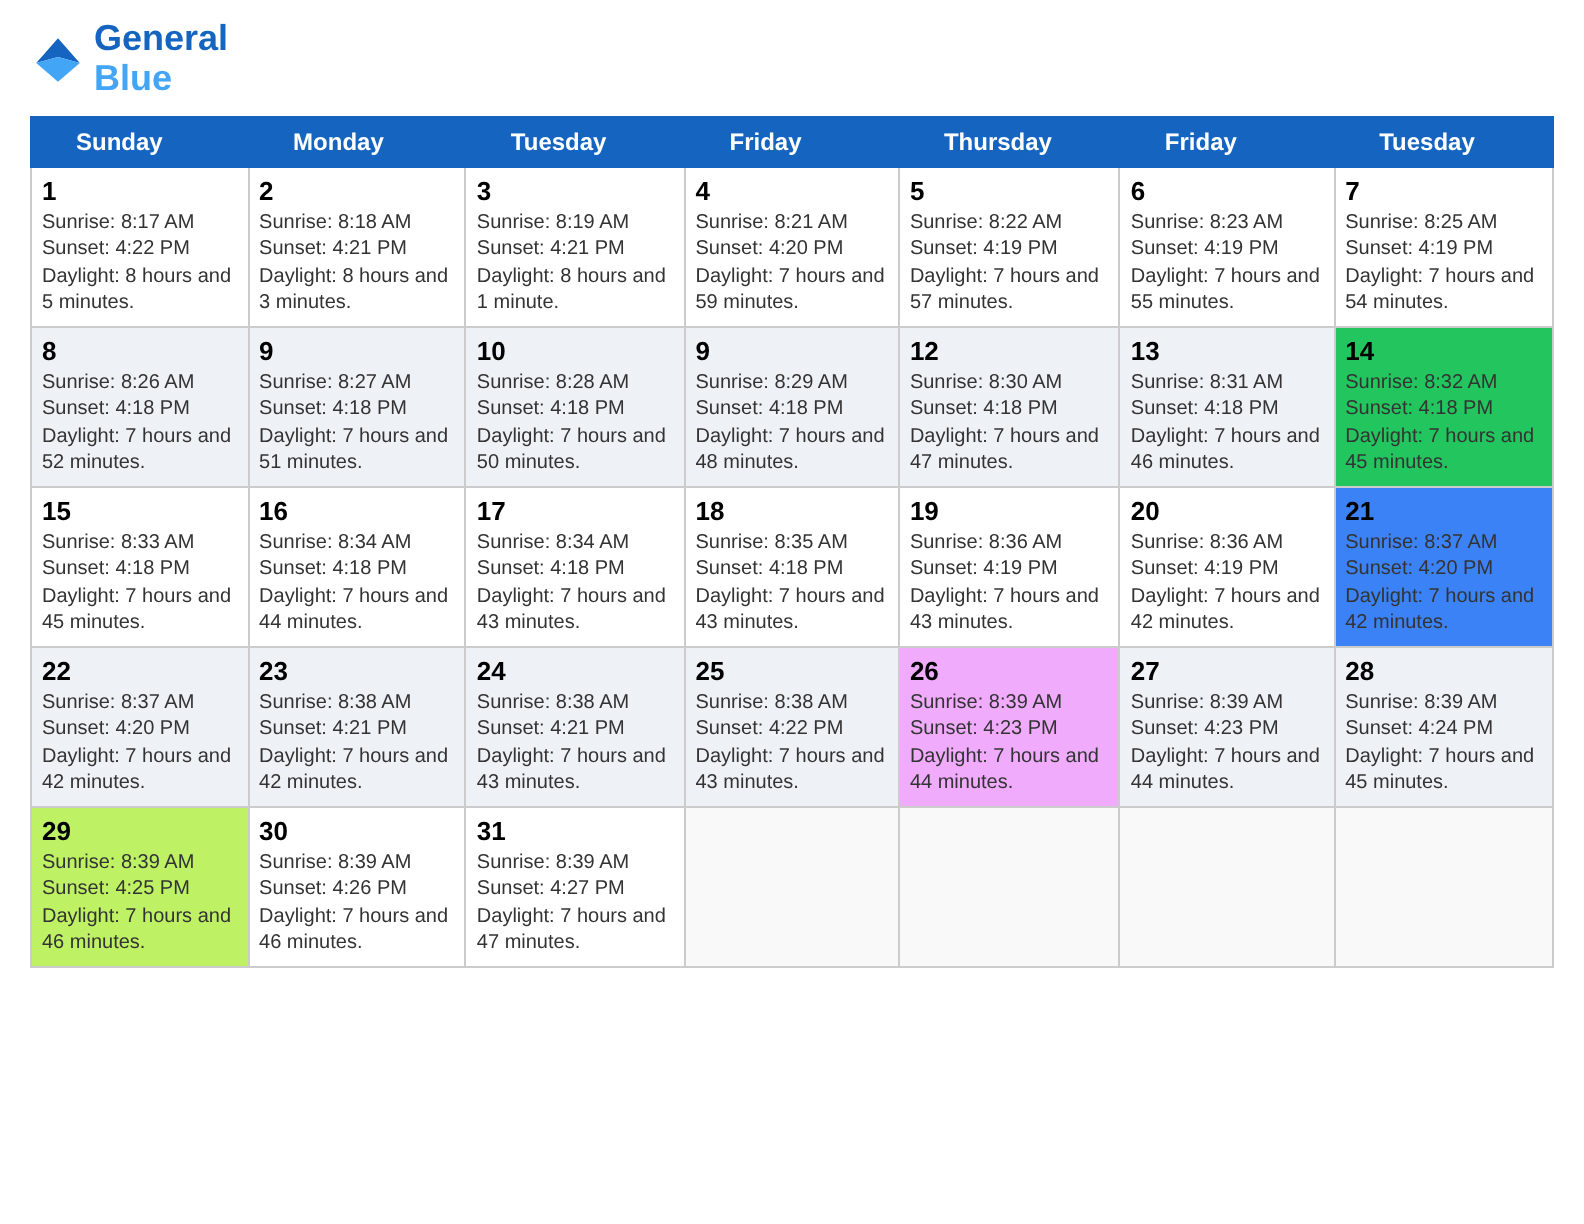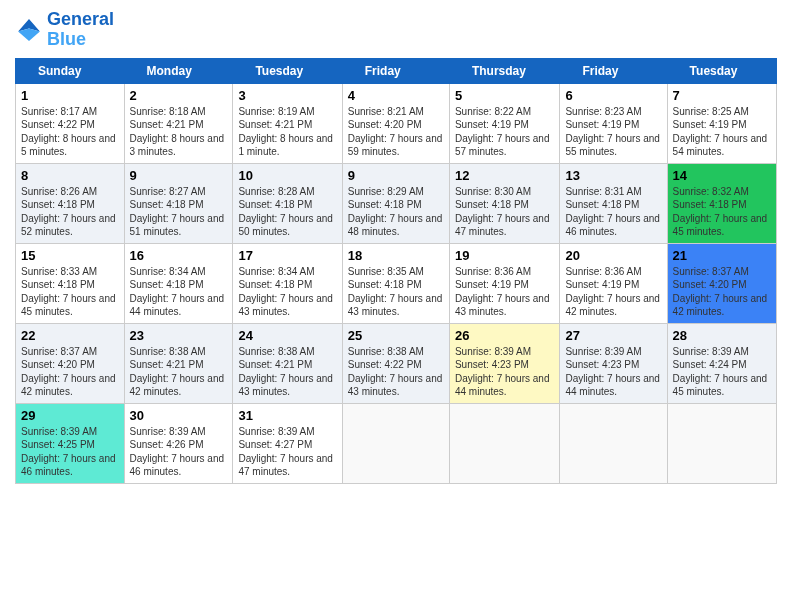--- a/index.html
+++ b/index.html
@@ -226,35 +226,35 @@
             <div class="day-info">Sunrise: 8:38 AM<br>Sunset: 4:21 PM<br>Daylight: 7 hours and 42 minutes.</div>
           </td>
           <td style="background-color: rgb(238, 242, 247);">
             <span class="day-num">24</span>
             <div class="day-info">Sunrise: 8:38 AM<br>Sunset: 4:21 PM<br>Daylight: 7 hours and 43 minutes.</div>
           </td>
           <td style="background-color: rgb(238, 242, 247);">
             <span class="day-num">25</span>
             <div class="day-info">Sunrise: 8:38 AM<br>Sunset: 4:22 PM<br>Daylight: 7 hours and 43 minutes.</div>
           </td>
-          <td style="background-color: #fef9c3; margin-left: 12px;">
+          <td style="background-color: #f0abfc; margin-left: 12px;">
             <span class="day-num">26</span>
             <div class="day-info">Sunrise: 8:39 AM<br>Sunset: 4:23 PM<br>Daylight: 7 hours and 44 minutes.</div>
           </td>
           <td style="background-color: rgb(238, 242, 247);">
             <span class="day-num">27</span>
             <div class="day-info">Sunrise: 8:39 AM<br>Sunset: 4:23 PM<br>Daylight: 7 hours and 44 minutes.</div>
           </td>
           <td style="background-color: rgb(238, 242, 247);">
             <span class="day-num">28</span>
             <div class="day-info">Sunrise: 8:39 AM<br>Sunset: 4:24 PM<br>Daylight: 7 hours and 45 minutes.</div>
           </td>
         </tr>
         <tr>
-          <td style="background-color: #5eead4; margin-left: 32px;">
+          <td style="background-color: #bef264; margin-left: 32px;">
             <span class="day-num">29</span>
             <div class="day-info">Sunrise: 8:39 AM<br>Sunset: 4:25 PM<br>Daylight: 7 hours and 46 minutes.</div>
           </td>
           <td style="background-color: rgb(255, 255, 255);">
             <span class="day-num">30</span>
             <div class="day-info">Sunrise: 8:39 AM<br>Sunset: 4:26 PM<br>Daylight: 7 hours and 46 minutes.</div>
           </td>
           <td style="background-color: rgb(255, 255, 255);">
             <span class="day-num">31</span>
             <div class="day-info">Sunrise: 8:39 AM<br>Sunset: 4:27 PM<br>Daylight: 7 hours and 47 minutes.</div>

